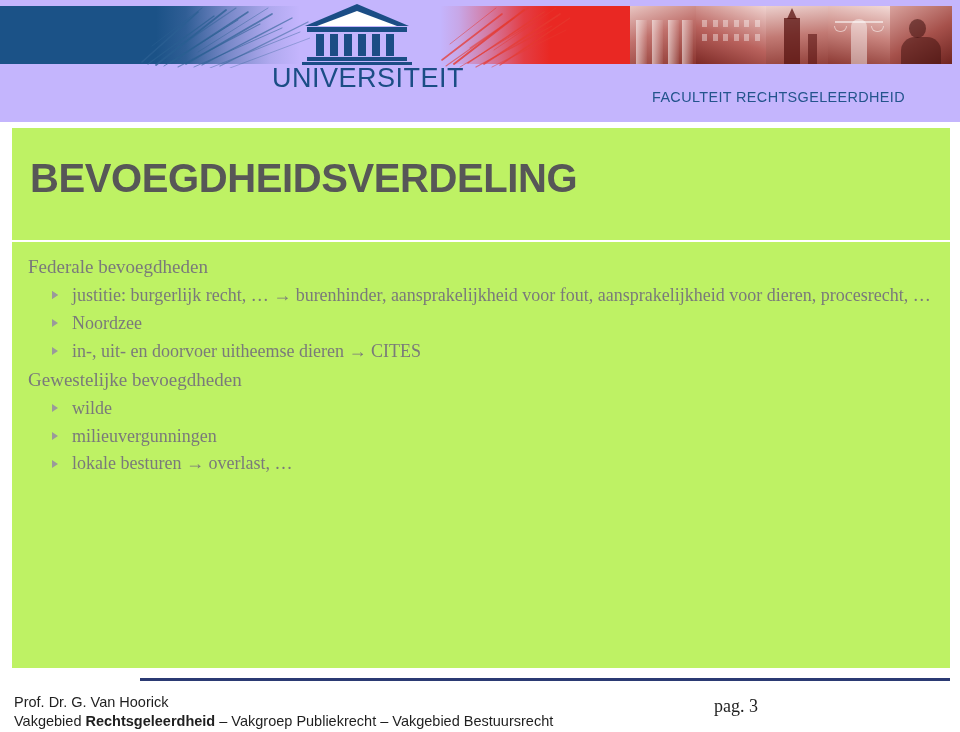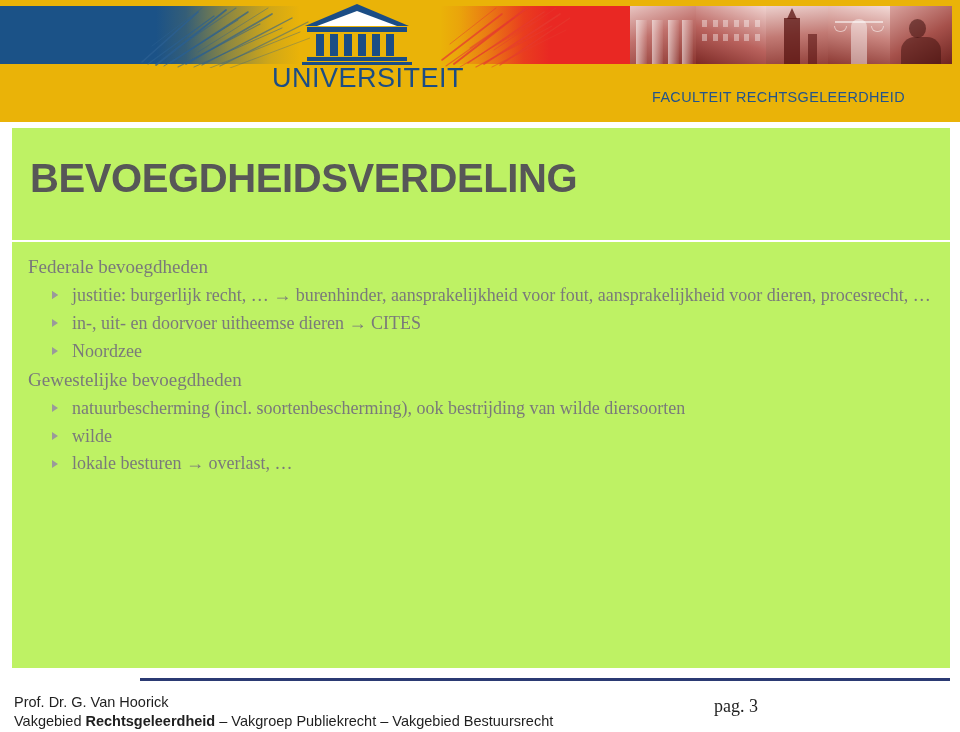--- a/index.html
+++ b/index.html
@@ -14,21 +14,21 @@
     font-family: "Liberation Sans", sans-serif;
     position: relative;
   }
 
   
   .header {
     position: absolute;
     left: 0; top: 0;
     width: 960px;
     height: 122px;
-    background: #eab308;
+    background: #c4b5fd;
   }
 
   
   .band-blue {
     position: absolute;
     left: 0; top: 6px;
     width: 300px;
     height: 58px;
     background: linear-gradient(to right,
         #1b5287 0%, #1b5287 52%,
@@ -405,37 +405,37 @@
     <ul class="bullets">
       <li class="lvl2">
         <span class="tri"></span>
       </li>
       <li class="lvl2">
         <span class="tri"></span>
         <span>justitie: burgerlijk recht, … → burenhinder, aansprakelijkheid voor fout, aansprakelijkheid voor dieren, procesrecht, …</span>
       </li>
       <li class="lvl2">
         <span class="tri"></span>
+        <span>Noordzee</span>
+      </li>
+      <li class="lvl2">
+        <span class="tri"></span>
         <span>in-, uit- en doorvoer uitheemse dieren → CITES</span>
-      </li>
-      <li class="lvl2">
-        <span class="tri"></span>
-        <span>Noordzee</span>
       </li>
     </ul>
 
     <p class="lvl1">Gewestelijke bevoegdheden</p>
     <ul class="bullets">
       <li class="lvl2">
         <span class="tri"></span>
-        <span>natuurbescherming (incl. soortenbescherming), ook bestrijding van wilde diersoorten</span>
-      </li>
-      <li class="lvl2">
-        <span class="tri"></span>
         <span>wilde</span>
+      </li>
+      <li class="lvl2">
+        <span class="tri"></span>
+        <span>milieuvergunningen</span>
       </li>
       <li class="lvl2">
         <span class="tri"></span>
         <span>lokale besturen → overlast, …</span>
       </li>
     </ul>
 
   </div>
 </div>
 

